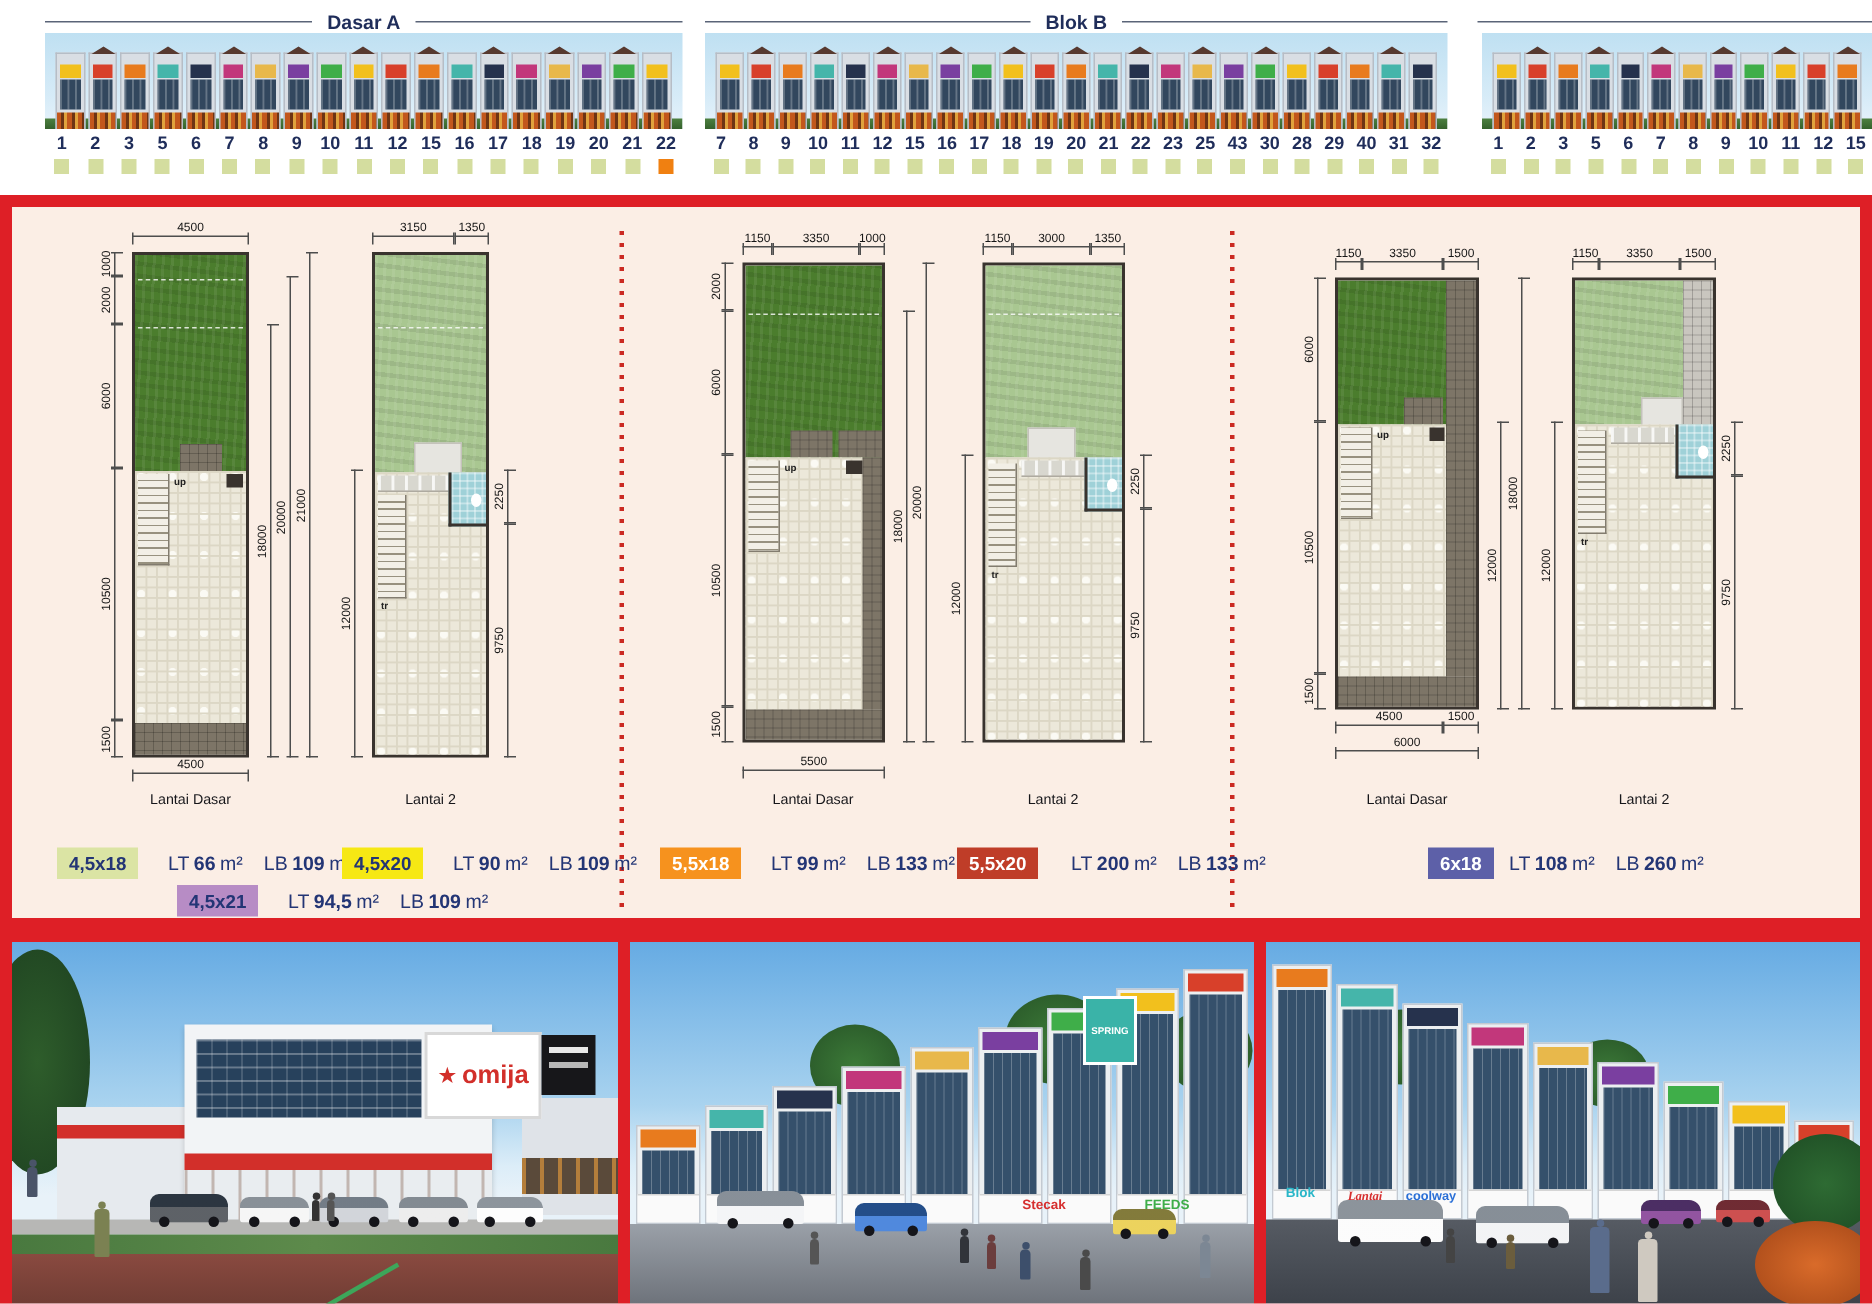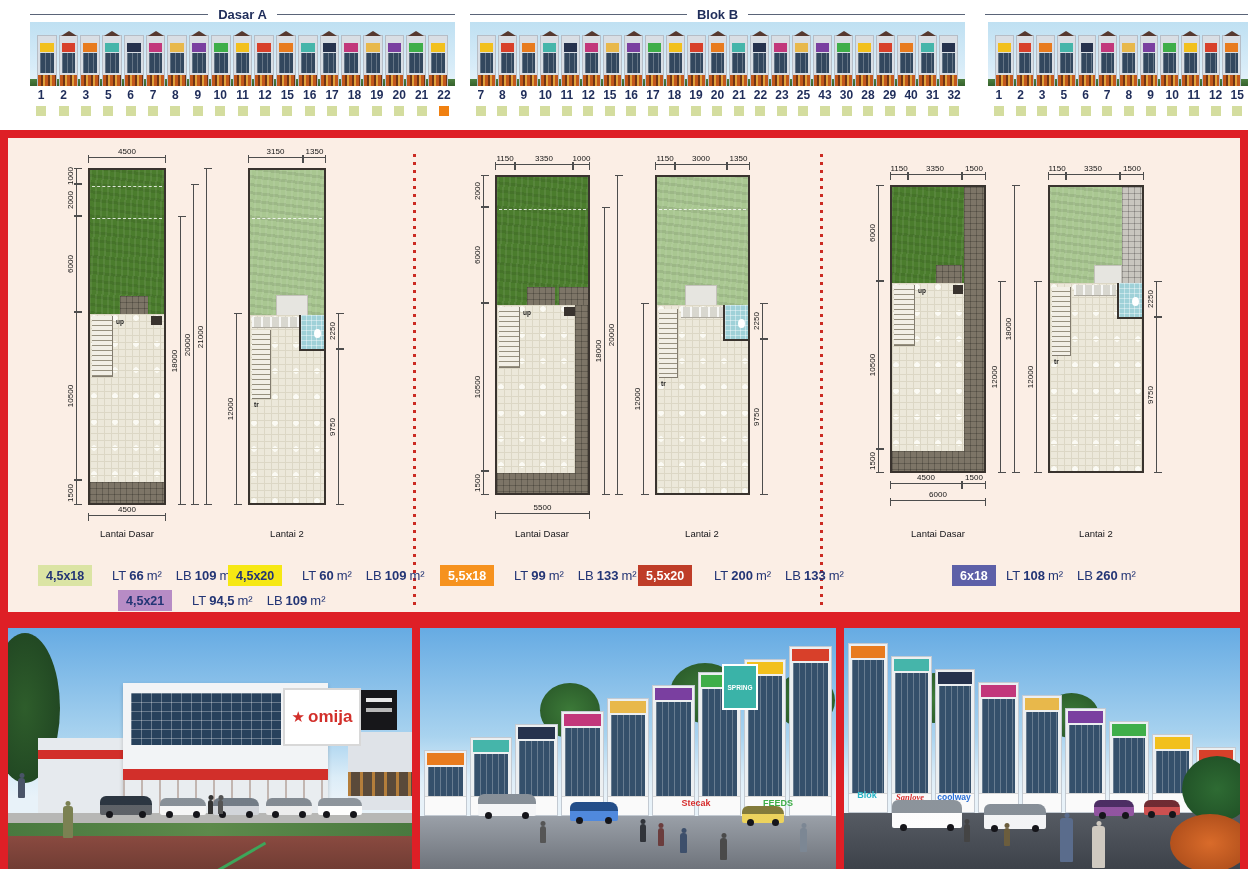--- a/index.html
+++ b/index.html
@@ -878,21 +878,21 @@
     <b>66</b>
     <span>m²</span>
   <span class="sep"></span>
   <span>LB</span>
     <b>109</b>
     <span>m²</span>
 </div>
 <div class="chip" style="left: 228px; top: 565px; background: rgb(246, 232, 20); color: rgb(35, 53, 117);">4,5x20</div>
 <div class="lt-text" style="left:302px;top:565px">
   <span>LT</span>
-    <b>60</b>
+    <b>90</b>
     <span>m²</span>
   <span class="sep"></span>
   <span>LB</span>
     <b>109</b>
     <span>m²</span>
 </div>
 <div class="chip" style="left: 118px; top: 590px; background: rgb(183, 140, 197); color: rgb(35, 53, 117);">4,5x21</div>
 <div class="lt-text" style="left:192px;top:590px">
   <span>LT</span>
     <b>94,5</b>
@@ -1082,21 +1082,21 @@
           <div class="ww"></div>
           <div class="band"></div>
         </div>
         <div class="slab" style="height: 66px; flex: 1 1 0%;">
           <div class="bb" style="background: rgb(216, 64, 42);"></div>
           <div class="ww"></div>
           <div class="band"></div>
         </div>
       </div>
     <span class="signtext" style="left:2px;top:162px;width:42px;color:#29b6c8;font-size:9px;z-index:2">Blok</span>
-    <span class="signtext" style="left:46px;top:164px;width:40px;color:#d63030;font-size:8.5px;font-style:italic;font-family:'Liberation Serif',serif;z-index:2">Sanlove</span>
+    <span class="signtext" style="left:46px;top:164px;width:40px;color:#d63030;font-size:8.5px;font-style:italic;font-family:'Liberation Serif',serif;z-index:2">Lantai</span>
     <span class="signtext" style="left:88px;top:164px;width:44px;color:#2a6fd6;font-size:8.5px;z-index:2">coolway</span>
     <div class="abs" style="left:0;top:185px;width:100%;height:56px;background:linear-gradient(180deg,#565b63,#3d424a)"></div>
     <div class="car" style="left:48px;top:172px;width:70px;height:28px;background-color:#fbfbfb"></div>
     <div class="car" style="left:140px;top:176px;width:62px;height:25px;background-color:#f0f1f3"></div>
     <div class="car" style="left:300px;top:172px;width:36px;height:15px;background-color:#c22a2a"></div>
     <div class="car" style="left:250px;top:172px;width:40px;height:16px;background-color:#7a2f8c"></div>
     <div class="person" style="left:216px;top:190px;width:13px;height:44px;background:#5a6c8c;z-index:3"></div>
     <div class="person" style="left:248px;top:198px;width:13px;height:42px;background:#cfc9c0;z-index:3"></div>
     <div class="person" style="left:120px;top:196px;width:6px;height:18px;background:#444"></div>
     <div class="person" style="left:160px;top:200px;width:6px;height:18px;background:#6b5d3d"></div>

